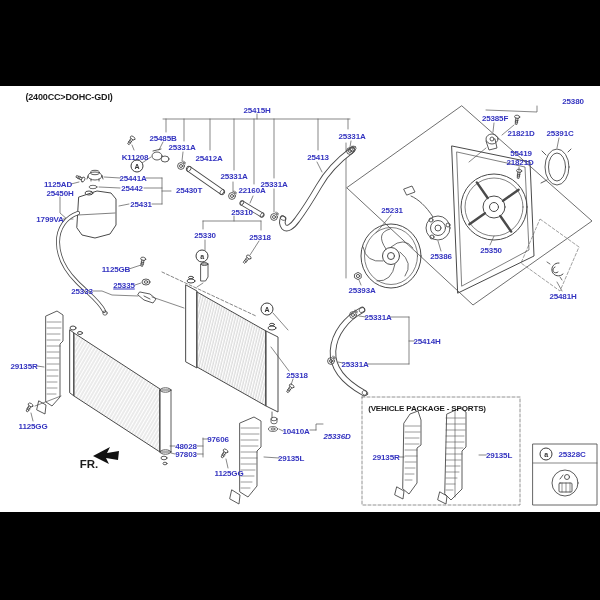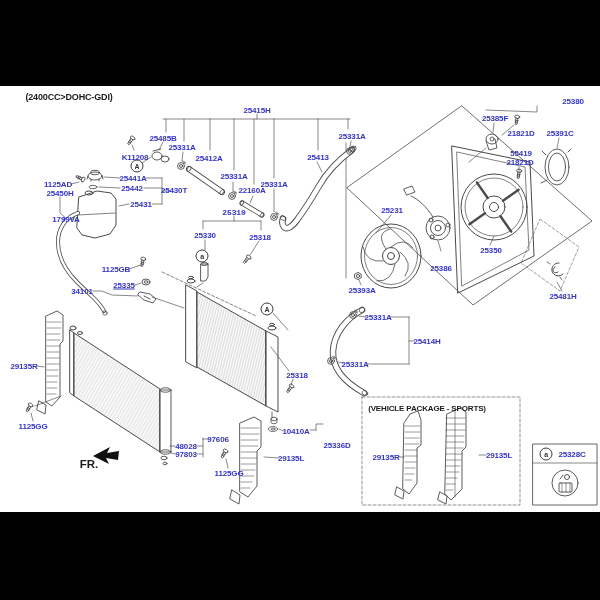--- a/index.html
+++ b/index.html
@@ -300,44 +300,44 @@
       <div class="lbl c" style="left: 495px; top: 118px;">25385F</div>
       <div class="lbl c" style="left: 521px; top: 133px;">21821D</div>
       <div class="lbl c" style="left: 560px; top: 133px;">25391C</div>
       <div class="lbl c" style="left: 521px; top: 153px;">55419</div>
       <div class="lbl c" style="left: 520px; top: 162px;">21821D</div>
       <div class="lbl c" style="left: 392px; top: 210px;">25231</div>
       <div class="lbl c" style="left: 58px; top: 184px;">1125AD</div>
       <div class="lbl c" style="left: 60px; top: 193px; text-align: right;">25450H</div>
       <div class="lbl c" style="left: 133px; top: 178px;">25441A</div>
       <div class="lbl c" style="left: 132px; top: 188px;">25442</div>
-      <div class="lbl c" style="left: 174px; top: 190px;">25430T</div>
+      <div class="lbl c" style="left: 189px; top: 190px;">25430T</div>
       <div class="lbl c" style="left: 141px; top: 204px;">25431</div>
-      <div class="lbl c" style="left: 66px; top: 219px;">1799VA</div>
+      <div class="lbl c" style="left: 50px; top: 219px;">1799VA</div>
       <div class="lbl c" style="left: 234px; top: 176px;">25331A</div>
       <div class="lbl c" style="left: 252px; top: 190px;">22160A</div>
       <div class="lbl c" style="left: 274px; top: 184px;">25331A</div>
-      <div class="lbl c" style="left: 234px; top: 212px; font-family: Liberation Mono, monospace;">25310</div>
+      <div class="lbl c" style="left: 242px; top: 212px;">25310</div>
       <div class="lbl c" style="left: 205px; top: 235px;">25330</div>
       <div class="lbl c" style="left: 260px; top: 237px;">25318</div>
-      <div class="lbl c" style="left: 441px; top: 268px; text-align: right;">25386</div>
+      <div class="lbl c" style="left: 441px; top: 256px; text-align: right;">25386</div>
       <div class="lbl c" style="left: 491px; top: 250px;">25350</div>
       <div class="lbl c" style="left: 362px; top: 290px;">25393A</div>
       <div class="lbl c" style="left: 563px; top: 296px;">25481H</div>
       <div class="lbl c" style="left: 378px; top: 317px;">25331A</div>
       <div class="lbl c" style="left: 427px; top: 341px;">25414H</div>
       <div class="lbl c" style="left: 355px; top: 364px;">25331A</div>
       <div class="lbl c" style="left: 116px; top: 269px;">1125GB</div>
       <div class="lbl c" style="left: 124px; top: 285px; text-decoration: underline;">25335</div>
-      <div class="lbl c" style="left: 82px; top: 291px;">34101</div>
+      <div class="lbl c" style="left: 82px; top: 291px;">25333</div>
       <div class="lbl c" style="left: 24px; top: 366px;">29135R</div>
       <div class="lbl c" style="left: 297px; top: 375px;">25318</div>
       <div class="lbl c" style="left: 33px; top: 426px;">1125GG</div>
       <div class="lbl c" style="left: 296px; top: 431px;">10410A</div>
-      <div class="lbl c" style="left: 337px; top: 445px;">25336D</div>
+      <div class="lbl c" style="left: 337px; top: 436px; font-style: italic;">25336D</div>
       <div class="lbl c" style="left: 218px; top: 439px;">97606</div>
       <div class="lbl c" style="left: 186px; top: 446px;">48028</div>
       <div class="lbl c" style="left: 186px; top: 454px;">97803</div>
       <div class="lbl c" style="left: 229px; top: 473px;">1125GG</div>
       <div class="lbl c" style="left: 291px; top: 458px;">29135L</div>
       <div class="lbl c" style="left: 386px; top: 457px;">29135R</div>
       <div class="lbl c" style="left: 499px; top: 455px;">29135L</div>
       <div class="lbl c" style="left: 572px; top: 454px;">25328C</div>
       <div class="lbl fr" style="left: 89px; top: 464px;">FR.</div>
       <div class="lbl pkg" style="left: 427px; top: 408px;">(VEHICLE PACKAGE - SPORTS)</div>

